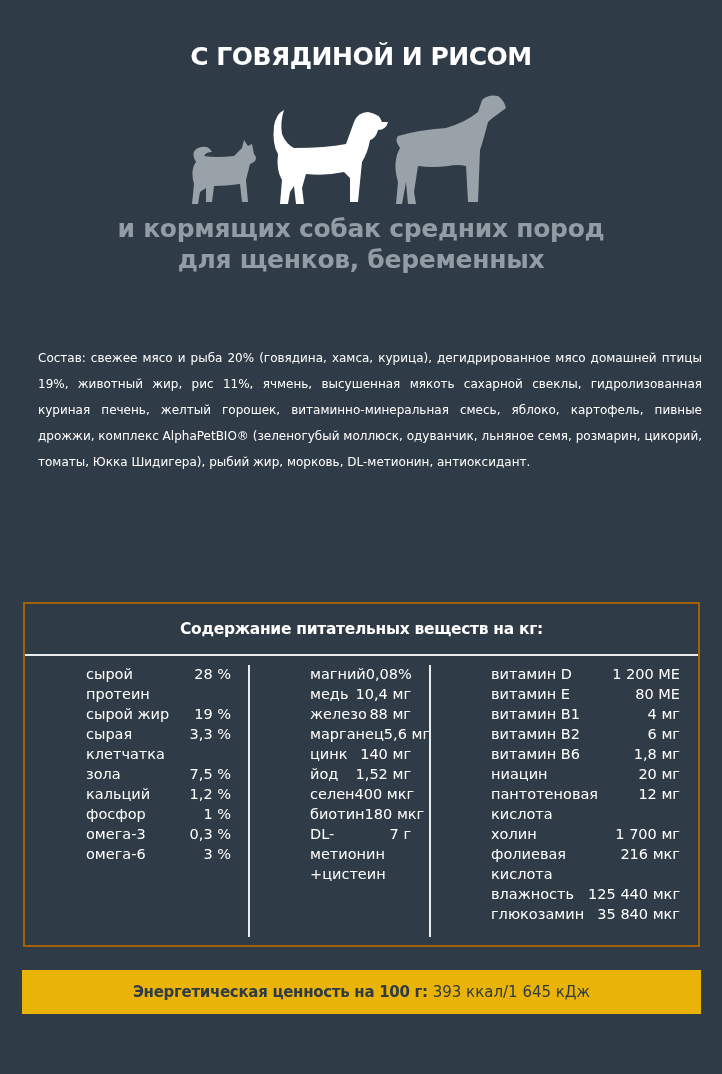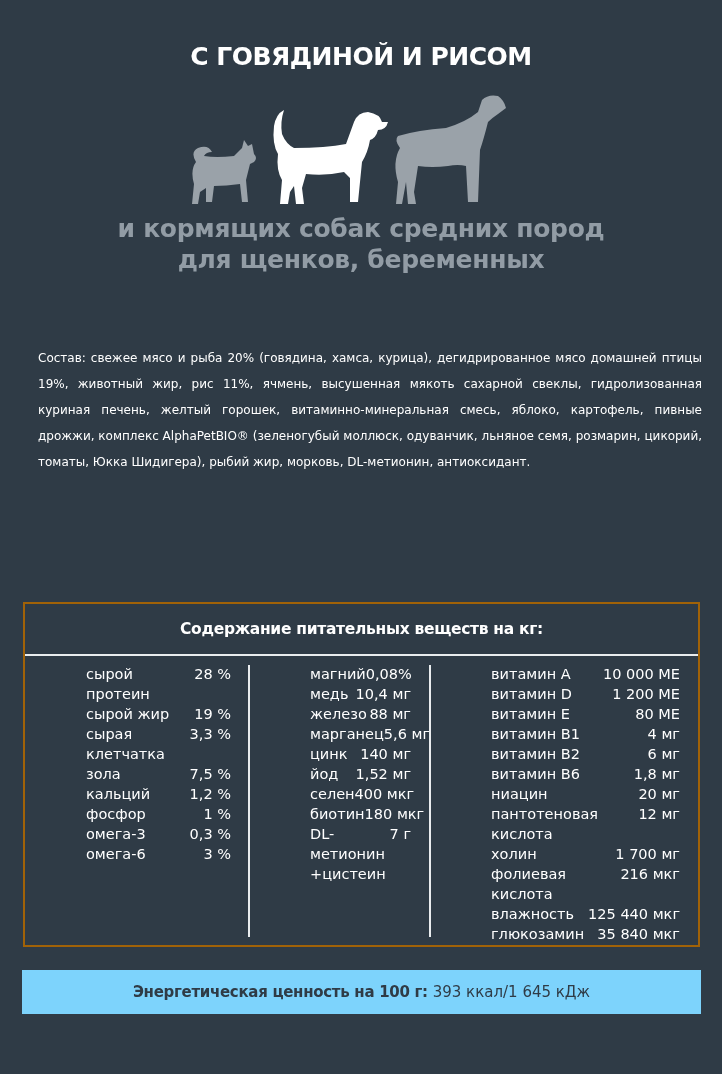--- a/index.html
+++ b/index.html
@@ -44,21 +44,21 @@
     .col .row { display: flex; justify-content: space-between; font-size: 14.5px; line-height: 20px; color: #ffffff; margin-left: 47px; }
     .col .row .v { text-align: right; white-space: nowrap; }
     .col1 { left: 14px; width: 192px; }
     .col2 { left: 238px; width: 148px; }
     .col3 { left: 419px; width: 236px; }
     .divider { position: absolute; top: 9px; width: 2px; height: 272px; background: #e9ecee; }
     .div1 { left: 223px; }
     .div2 { left: 404px; }
     .energy {
       position: absolute; left: 22px; top: 970px; width: 679px; height: 44px;
-      background: #7dd3fc;
+      background: #eab308;
       display: flex; align-items: center; justify-content: center;
       color: #2f3b46; font-size: 15px;
     }
     .energy b { font-weight: 700; margin-right: 5px; letter-spacing: -0.3px; }
   </style>
 </head>
 <body>
 
 <div class="title">С ГОВЯДИНОЙ И РИСОМ</div>
 
@@ -157,24 +157,20 @@
           <span class="v">7 г</span>
         </div>
         <div class="row">
           <span>+цистеин</span>
           <span class="v"></span>
         </div>
       </div>
     <div class="divider div2"></div>
     <div class="col col3" id="col3">
         <div class="row">
-          <span>витамин A</span>
-          <span class="v">10 000 МЕ</span>
-        </div>
-        <div class="row">
           <span>витамин D</span>
           <span class="v">1 200 МЕ</span>
         </div>
         <div class="row">
           <span>витамин E</span>
           <span class="v">80 МЕ</span>
         </div>
         <div class="row">
           <span>витамин B1</span>
           <span class="v">4 мг</span>

